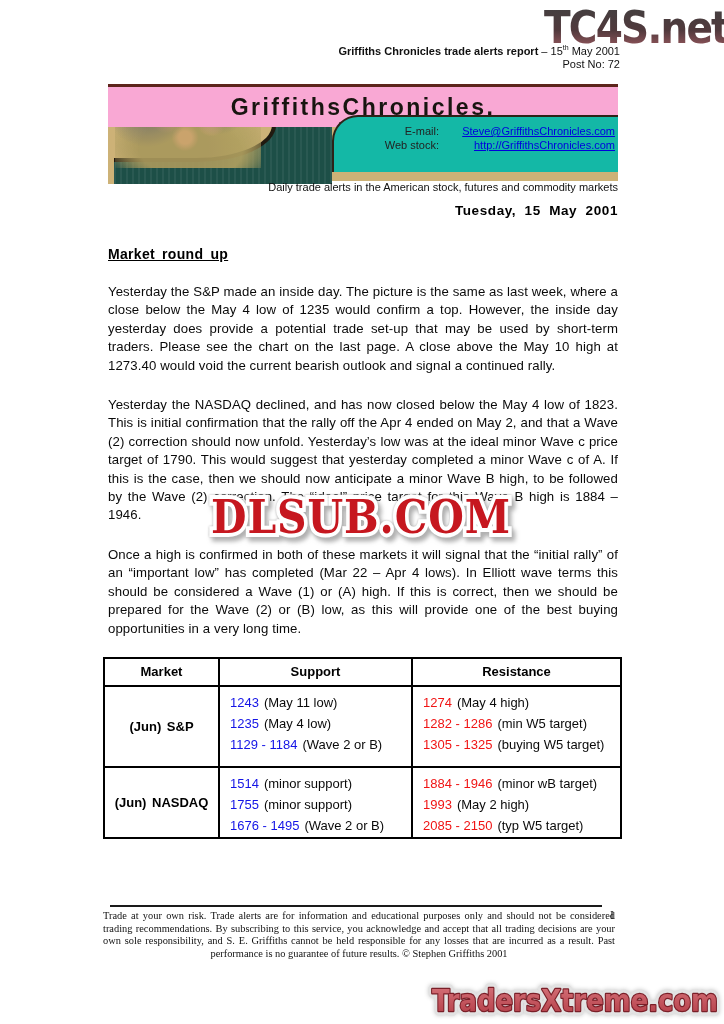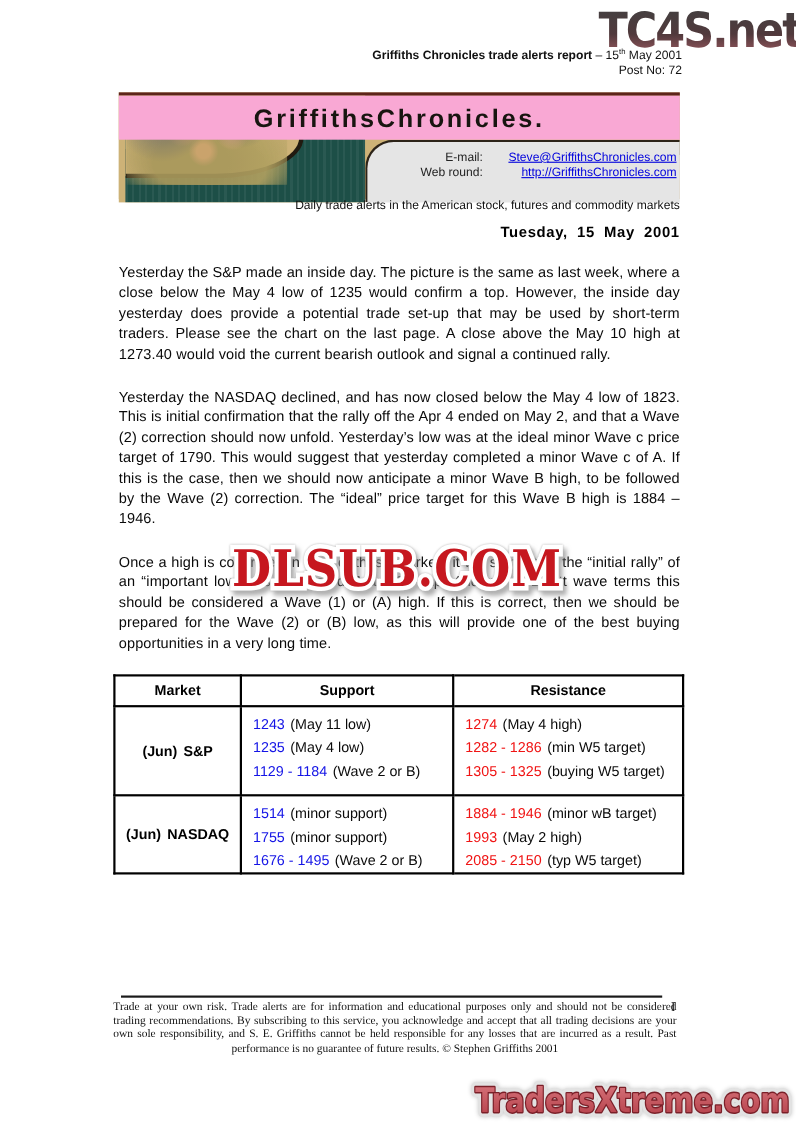--- a/index.html
+++ b/index.html
@@ -35,21 +35,21 @@
       radial-gradient(circle at 70% 12%, rgba(80,84,96,.5) 0 12%, transparent 30%),
       radial-gradient(circle at 35% 35%, #c8a06a 0 7%, transparent 16%),
       radial-gradient(circle at 66% 42%, #c9a472 0 6%, transparent 14%),
       radial-gradient(circle at 48% 62%, #caa26c 0 7%, transparent 15%),
       radial-gradient(circle at 30% 30%, #2e2a22 0 3%, transparent 9%),
       radial-gradient(circle at 62% 36%, #332d24 0 3%, transparent 8%),
       radial-gradient(ellipse at 40% 75%, #a9985c 0 28%, transparent 55%),
       radial-gradient(ellipse at 65% 80%, #b0a060 0 24%, transparent 50%),
       radial-gradient(ellipse at 50% 50%, #b6a468 0 40%, rgba(182,164,104,.4) 70%, transparent 100%);
   }
-  .banner-panel { position:absolute; left:224px; top:40px; right:0; height:57px; background:#e5e5e5;
+  .banner-panel { position:absolute; left:224px; top:28px; right:0; height:57px; background:#14b8a6;
                   border-top:2px solid #2c2318; border-left:2px solid #2c2318; border-top-left-radius:26px; }
   .contact { margin-top:7px; padding-right:3px; font-size:11px; line-height:14px; }
   .contact-row { display:flex; justify-content:flex-end; }
   .contact-label { color:#222; text-align:right; margin-right:10px; }
   .contact-value { width:166px; text-align:right; }
   .contact-value a, .contact-value span { color:#0000dd; text-decoration:underline; cursor:pointer; }
 
   .tagline { position:absolute; top:181px; right:106px; font-size:11px; color:#111; z-index:2; }
 
   
@@ -115,31 +115,32 @@
     <div class="banner-band">
       <span class="brand-title">GriffithsChronicles.</span>
     </div>
     <div class="banner-panel">
       <div class="contact">
         <div class="contact-row">
           <span class="contact-label">E-mail:</span>
           <span class="contact-value"><span>Steve@GriffithsChronicles.com</span></span>
         </div>
         <div class="contact-row">
-          <span class="contact-label">Web round:</span>
+          <span class="contact-label">Web stock:</span>
           <span class="contact-value"><span>http://GriffithsChronicles.com</span></span>
         </div>
       </div>
     </div>
   </div>
 
   <div class="tagline">Daily trade alerts in the American stock, futures and commodity markets</div>
 
   <div class="content">
     <div class="date-line">Tuesday, 15 May 2001</div>
+    <div class="round-up-heading">Market round up</div>
     <p>Yesterday the S&amp;P made an inside day. The picture is the same as last week, where a close below the May 4 low of 1235 would confirm a top. However, the inside day yesterday does provide a potential trade set-up that may be used by short-term traders. Please see the chart on the last page. A close above the May 10 high at 1273.40 would void the current bearish outlook and signal a continued rally.</p>
     <p>Yesterday the NASDAQ declined, and has now closed below the May 4 low of 1823. This is initial confirmation that the rally off the Apr 4 ended on May 2, and that a Wave (2) correction should now unfold. Yesterday’s low was at the ideal minor Wave c price target of 1790. This would suggest that yesterday completed a minor Wave c of A. If this is the case, then we should now anticipate a minor Wave B high, to be followed by the Wave (2) correction. The “ideal” price target for this Wave B high is 1884 – 1946.</p>
     <p>Once a high is confirmed in both of these markets it will signal that the “initial rally” of an “important low” has completed (Mar 22 – Apr 4 lows). In Elliott wave terms this should be considered a Wave (1) or (A) high. If this is correct, then we should be prepared for the Wave (2) or (B) low, as this will provide one of the best buying opportunities in a very long time.</p>
 
     <table class="levels">
       <colgroup>
           <col class="c1">
           <col class="c2">
           <col class="c3">
         </colgroup>

